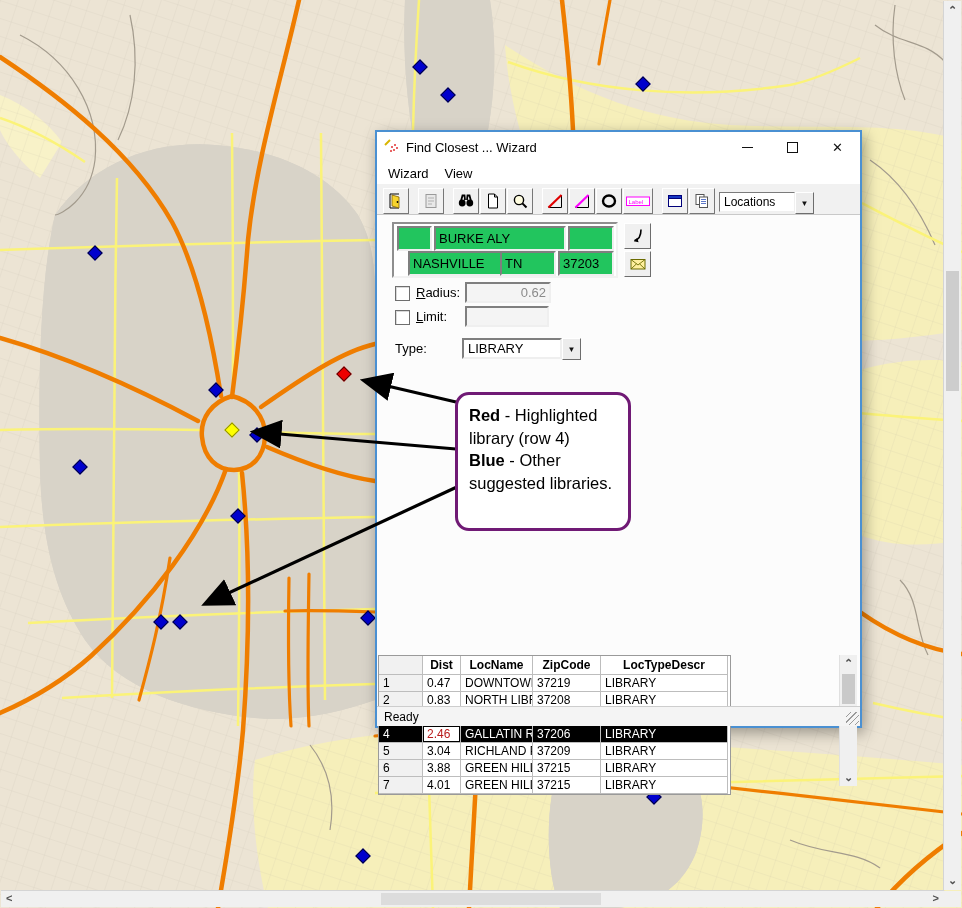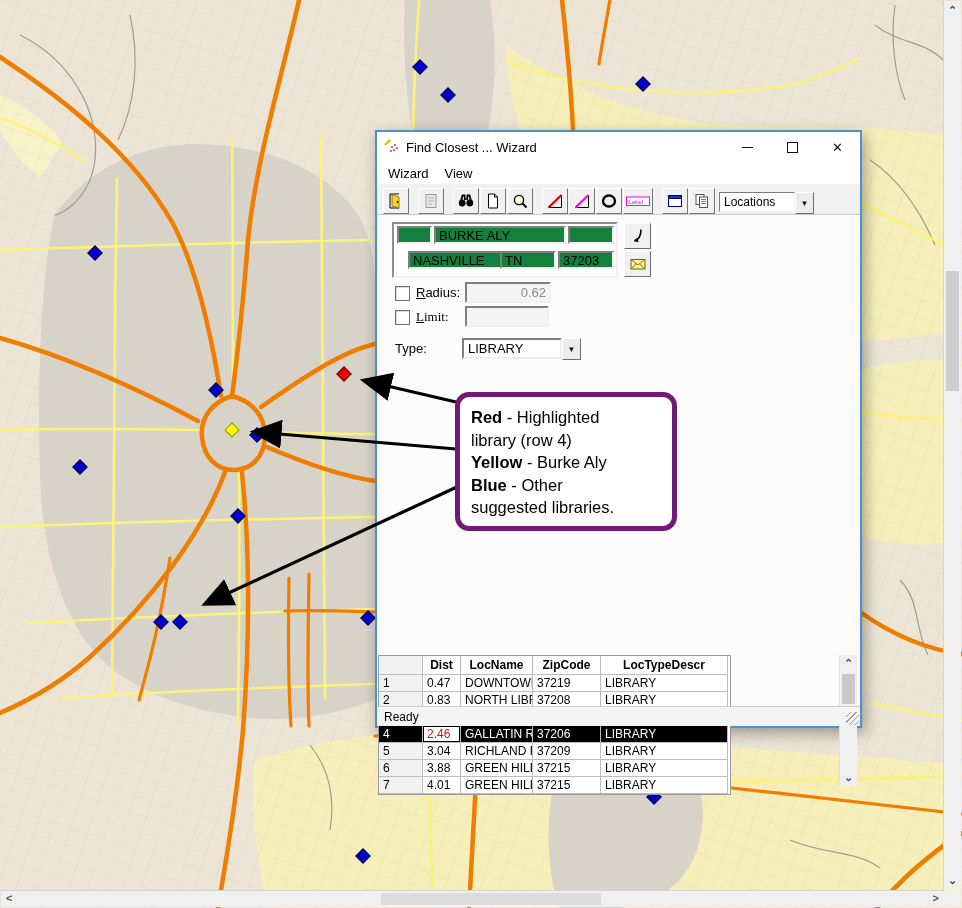--- a/index.html
+++ b/index.html
@@ -47,22 +47,22 @@
   .tbtn.wide{width:28px;}
   .tbsep{width:8px;height:1px;}
   .tb-dd{display:flex;margin-left:3px;height:22px;}
   .tb-dd .ddfield{width:76px;height:20px;background:#fff;border:1px solid;border-color:#7b7b7b #f0f0f0 #f0f0f0 #7b7b7b;
     font-size:12px;padding:2px 0 0 4px;box-sizing:border-box;}
   .ddbtn{width:17px;height:20px;background:#ececec;border:1px solid;border-color:#fff #6d6d6d #6d6d6d #fff;
     display:flex;align-items:center;justify-content:center;font-size:8px;color:#111;}
 
   .client{position:absolute;left:0;top:83px;right:0;bottom:0;background:#fcfcfc;}
   .sunken{border:2px solid;border-color:#8f8f8f #f2f2f2 #f2f2f2 #8f8f8f;background:#fff;box-sizing:border-box;}
-  .field{position:absolute;height:18px;font-size:13px;padding:2px 3px;box-sizing:border-box;
-    border:2px solid;border-color:#7f7f7f #efefef #efefef #7f7f7f;background:#15803d;font-family:"Liberation Sans",sans-serif;}
+  .field{position:absolute;height:25px;font-size:13px;padding:2px 3px;box-sizing:border-box;
+    border:2px solid;border-color:#7f7f7f #efefef #efefef #7f7f7f;background:#22c55e;font-family:"Liberation Sans",sans-serif;}
   .field[disabled]{background:#f4f4f4;color:#8a8a8a;}
   .addrpanel{position:absolute;left:15px;top:7px;width:226px;height:56px;}
   .sidebtn{position:absolute;width:25px;height:24px;background:#f0f0f0;border:1px solid;border-color:#fff #6d6d6d #6d6d6d #fff;
     display:flex;align-items:center;justify-content:center;}
   .checkbox{position:absolute;width:13px;height:13px;background:#fff;border:1px solid #6e6e6e;box-shadow:inset 1px 1px 0 #d9d9d9;}
   .lbl{position:absolute;font-size:13px;}
   .ulabel::first-letter{text-decoration:underline;}
   .typedd{position:absolute;left:85px;top:123px;display:flex;}
   .typedd .ddfield{width:100px;height:21px;background:#fff;border:2px solid;border-color:#7f7f7f #efefef #efefef #7f7f7f;
     box-sizing:border-box;font-size:13px;padding:1px 0 0 4px;}
@@ -80,21 +80,21 @@
   .gridsb .up{left:4px;top:3px;} .gridsb .down{left:4px;bottom:3px;}
   .gthumb{position:absolute;left:2px;top:19px;width:13px;height:30px;background:#c9c9c9;}
 
   .statusbar{position:absolute;left:0;bottom:0;right:0;height:20px;background:#f4f4f4;border-top:1px solid #cdcdcd;
     font-size:12px;padding:3px 0 4px 7px;box-sizing:border-box;}
   .grip{position:absolute;right:1px;bottom:1px;width:13px;height:13px;
     background:repeating-linear-gradient(135deg,transparent 0 3px,#9a9a9a 3px 4px);}
 
   
   .overlay{position:absolute;left:0;top:0;width:962px;height:908px;z-index:20;pointer-events:none;}
-  .callout{position:absolute;left:455px;top:392px;width:222px;height:139px;background:#fff;border:5px solid #701a75;
+  .callout{position:absolute;left:455px;top:392px;width:176px;height:139px;background:#fff;border:3px solid #701a75;
     border-radius:14px;box-sizing:border-box;padding:9px 0 0 11px;font-size:16.5px;line-height:22.5px;color:#000;z-index:21;}
   .callout b{font-weight:bold;}
   .cline{white-space:nowrap;}
 </style>
 </head>
 <body>
 
 <div class="screen">
 
   <svg class="maplayer" width="962" height="908">
@@ -322,21 +322,21 @@
         <svg width="18" height="18" viewBox="0 0 18 18">
           <rect x="2" y="4.5" width="14" height="9.5" fill="#ffef9e" stroke="#6b6b00"></rect>
           <path d="M2,4.5 L9,10 L16,4.5 M2,14 L7.5,8.8 M16,14 L10.5,8.8" stroke="#6b6b00" fill="none" stroke-width="0.9"></path>
         </svg>
       </div>
 
       <div class="checkbox" style="left:18px;top:71px;"></div>
       <span class="lbl ulabel" style="left:39px;top:70px;">Radius:</span>
       <input class="field" style="left: 88px; top: 67px; width: 86px; height: 21px; text-align: right;" disabled="" value="0.62">
       <div class="checkbox" style="left:18px;top:95px;"></div>
-      <span class="lbl ulabel" style="left:39px;top:94px;font-family:Liberation Serif, serif;">Limit:</span>
+      <span class="lbl ulabel" style="left:39px;top:94px;">Limit:</span>
       <input class="field" style="left: 88px; top: 91px; width: 84px; height: 21px;" disabled="" value="">
 
       <span class="lbl" style="left:18px;top:126px;">Type:</span>
       <div class="typedd">
         <div class="ddfield">LIBRARY</div>
         <div class="ddbtn">▼</div>
       </div>
 
       <div class="grid">
         <div class="gc gh gn"></div>
@@ -397,21 +397,20 @@
       <div class="statusbar">
         <span>Ready</span>
         <div class="grip"></div>
       </div>
     </div>
   </div>
 
   <div class="callout">
     <div class="cline"><b>Red</b><span> - Highlighted</span></div>
     <div class="cline"><span>library (row 4)</span></div>
-    <div class="cline"><b>Yellow</b><span> - Burke Aly</span></div>
     <div class="cline"><b>Blue</b><span> - Other</span></div>
     <div class="cline"><span>suggested libraries.</span></div>
   </div>
 
   <svg class="overlay">
     <defs>
       <marker id="ah" markerWidth="10" markerHeight="9" refX="8" refY="4.5" orient="auto">
         <path d="M0,0 L10,4.5 L0,9 Z" fill="#000"></path>
       </marker>
     </defs>

